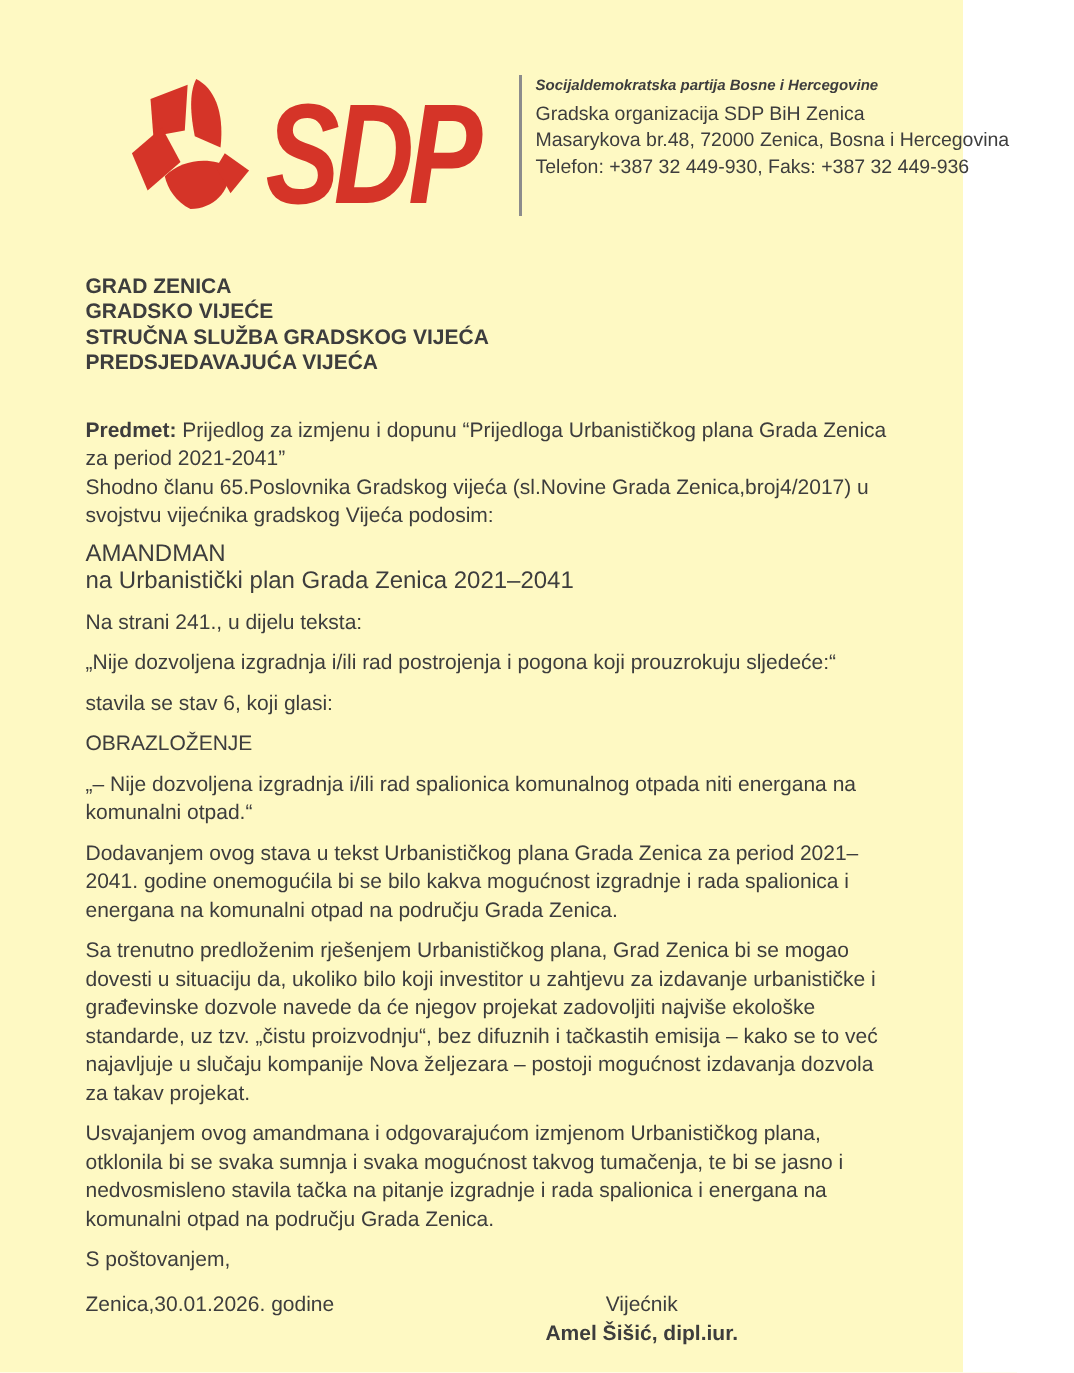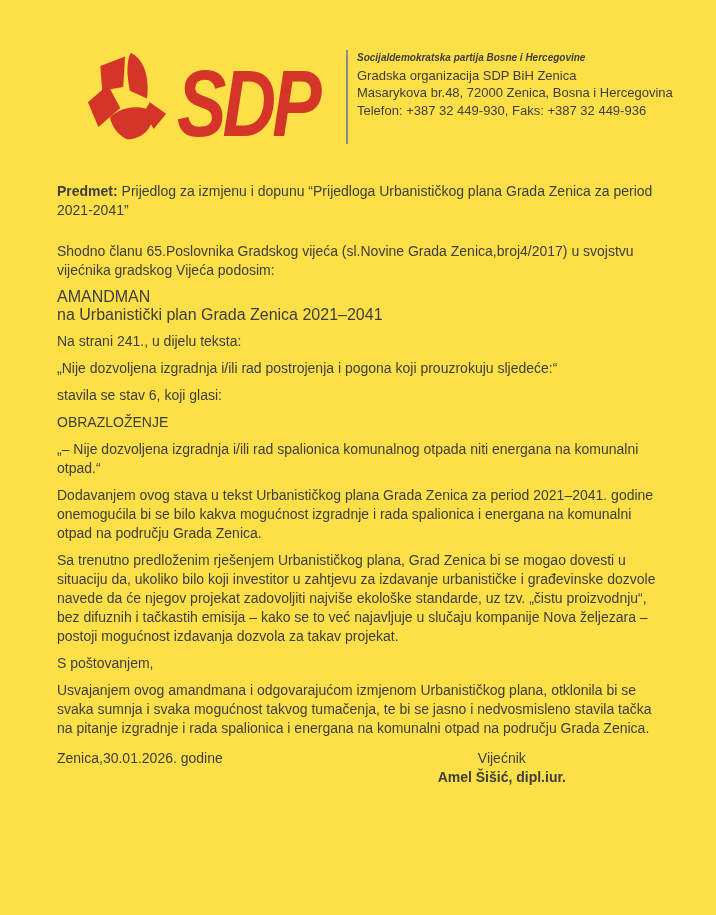--- a/index.html
+++ b/index.html
@@ -10,24 +10,24 @@
   body {
     width: 716px;
     height: 915px;
     overflow: hidden;
     font-family: "Liberation Sans", sans-serif;
     color: #3d3d3d;
     -webkit-font-smoothing: antialiased;
   }
   .page {
     box-sizing: border-box;
-    width: 716px;
+    width: 642px;
     height: 915px;
     padding: 48px 50px 0 57px;
-    background: #fde047;
+    background: #fef9c3;
   }
 
   
   .letterhead {
     display: flex;
     align-items: flex-start;
     margin-left: 30px;
     height: 104px;
     margin-bottom: 30px;
   }
@@ -85,21 +85,21 @@
     margin: 27px 0 0 0;
     font-size: 14px;
     line-height: 19px;
   }
   .subject b { font-weight: bold; }
   .bodytext p {
     margin: 0 0 8px 0;
     font-size: 14px;
     line-height: 19px;
   }
-  .bodytext p.first { margin-top: 22px; }
+  .bodytext p.first { }
 
   
   .sign-row {
     display: flex;
     justify-content: space-between;
     align-items: flex-start;
     margin-top: 11px;
     font-size: 14px;
     line-height: 19px;
   }
@@ -131,20 +131,26 @@
     </div>
     <div class="lh-divider"></div>
     <div class="org-info">
       <div class="org-name">Socijaldemokratska partija Bosne i Hercegovine</div>
       <div>Gradska organizacija SDP BiH Zenica</div>
       <div>Masarykova br.48, 72000 Zenica, Bosna i Hercegovina</div>
       <div>Telefon: +387 32 449-930, Faks: +387 32 449-936</div>
     </div>
   </header>
 
+  <section class="recipient">
+    <div>GRAD ZENICA</div>
+    <div>GRADSKO VIJEĆE</div>
+    <div>STRUČNA SLUŽBA GRADSKOG VIJEĆA</div>
+    <div>PREDSJEDAVAJUĆA VIJEĆA</div>
+  </section>
 
   <p class="subject"><b>Predmet:</b> <span>Prijedlog za izmjenu i dopunu  “Prijedloga Urbanističkog plana Grada Zenica za period 2021-2041”</span></p>
 
   <section class="bodytext">
     <p class="first">Shodno članu 65.Poslovnika Gradskog vijeća (sl.Novine Grada Zenica,broj4/2017) u svojstvu vijećnika gradskog Vijeća podosim:</p>
 
     <p class="two-line">
       </p>
       <div>AMANDMAN</div>
       <div>na Urbanistički plan Grada Zenica 2021–2041</div>
@@ -155,23 +161,23 @@
     <p>„Nije dozvoljena izgradnja i/ili rad postrojenja i pogona koji prouzrokuju sljedeće:“</p>
 
     <p>stavila se stav 6, koji glasi:</p>
 
     <p>OBRAZLOŽENJE</p>
 
     <p>„– Nije dozvoljena izgradnja i/ili rad spalionica komunalnog otpada niti energana na komunalni otpad.“</p>
 
     <p>Dodavanjem ovog stava u tekst Urbanističkog plana Grada Zenica za period 2021–2041. godine onemogućila bi se bilo kakva mogućnost izgradnje i rada spalionica i energana na komunalni otpad na području Grada Zenica.</p>
     <p>Sa trenutno predloženim rješenjem Urbanističkog plana, Grad Zenica bi se mogao dovesti u situaciju da, ukoliko bilo koji investitor u zahtjevu za izdavanje urbanističke i građevinske dozvole navede da će njegov projekat zadovoljiti najviše ekološke standarde, uz tzv. „čistu proizvodnju“, bez difuznih i tačkastih emisija – kako se to već najavljuje u slučaju kompanije Nova željezara – postoji mogućnost izdavanja dozvola za takav projekat.</p>
+    <p>Usvajanjem ovog amandmana i odgovarajućom izmjenom Urbanističkog plana, otklonila bi se svaka sumnja i svaka mogućnost takvog tumačenja, te bi se jasno i nedvosmisleno stavila tačka na pitanje izgradnje i rada spalionica i energana na komunalni otpad na području Grada Zenica.</p>
+
     <p>S poštovanjem,</p>
-
-    <p>Usvajanjem ovog amandmana i odgovarajućom izmjenom Urbanističkog plana, otklonila bi se svaka sumnja i svaka mogućnost takvog tumačenja, te bi se jasno i nedvosmisleno stavila tačka na pitanje izgradnje i rada spalionica i energana na komunalni otpad na području Grada Zenica.</p>
   </section>
 
   <footer class="sign-row">
     <span>Zenica,30.01.2026. godine</span>
     <div class="sig">
       <div>Vijećnik</div>
       <div class="sig-name">Amel Šišić, dipl.iur.</div>
     </div>
   </footer>
 

